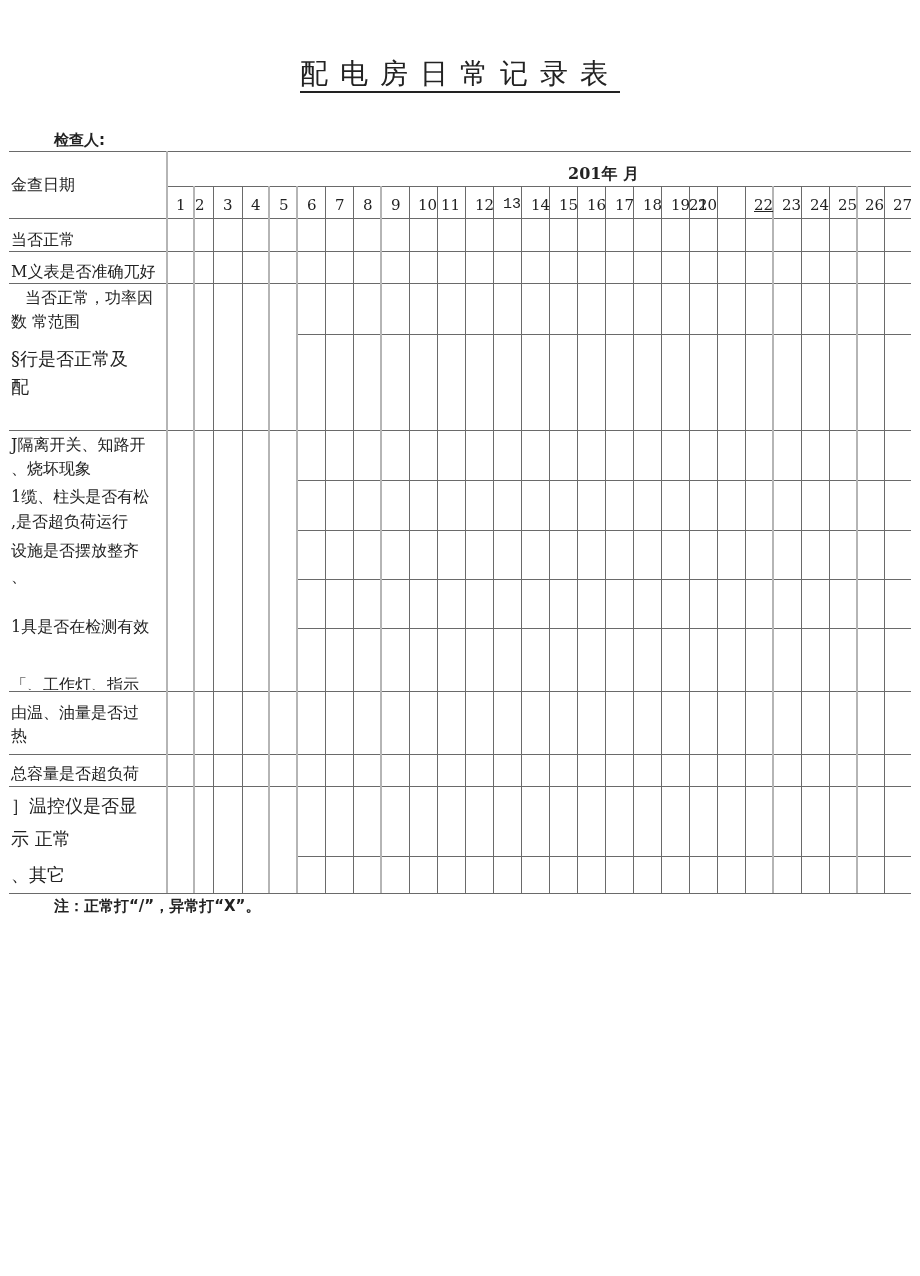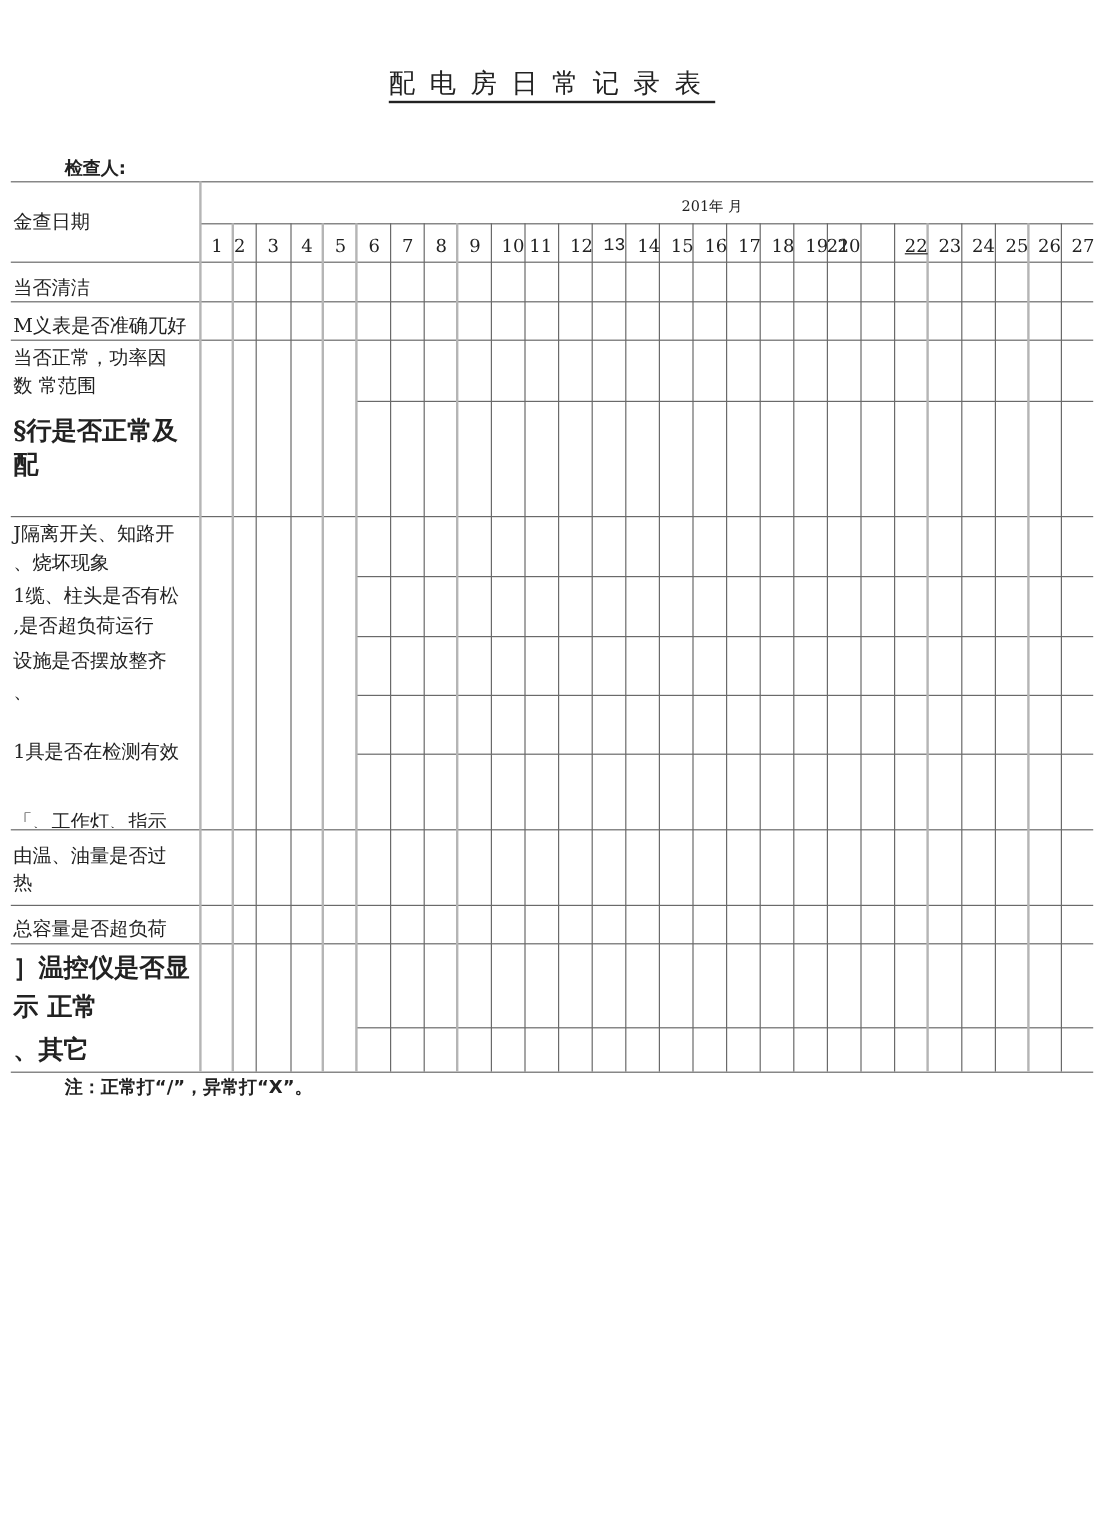--- a/index.html
+++ b/index.html
@@ -1,30 +1,30 @@
 <!DOCTYPE html>
 <html><head>
 <meta charset="utf-8">
 <style>
   html, body { margin:0; padding:0; background:#fff; }
   body { width:920px; height:1276px; position:relative; overflow:hidden;
          font-family:"DejaVu Serif","Liberation Serif",serif; color:#222; }
   .title { position:absolute; left:0; width:920px; top:55px; text-align:center;
-           font-family:"DejaVu Sans","Liberation Sans",sans-serif; font-size:22px;
+           font-family:"DejaVu Sans","Liberation Sans",sans-serif; font-size:28px;
            letter-spacing:12px; }
   .title span { border-bottom:2px solid #222; padding-bottom:1px; }
   .inspector { position:absolute; left:54px; top:131px; font-size:15px; font-weight:bold;
                font-family:"DejaVu Sans","Liberation Sans",sans-serif; }
   .hl { position:absolute; height:1px; background:#6a6a6a; }
   .vl { position:absolute; width:1px; background:#6a6a6a; }
   .vl.light { background:#b5b5b5; width:2px; }
   .txt { position:absolute; white-space:nowrap; font-size:16px; line-height:25px; }
-  .txt.big { font-size:21px; line-height:30px;font-weight:bold; }
+  .txt.big { font-size:18px; line-height:30px; }
   .daynum { position:absolute; top:196px; font-size:15px; text-align:right; }
-  .monthhdr { position:absolute; top:164px; left:568px; font-size:12px; }
+  .monthhdr { position:absolute; top:164px; left:568px; font-size:16px;font-weight:bold; }
   .note { position:absolute; left:54px; top:897px; font-size:15px; font-weight:bold;
           font-family:"DejaVu Sans","Liberation Sans",sans-serif; }
 </style>
 </head>
 <body>
 
 <div class="title"><span>配电房日常记录表</span></div>
 <div class="inspector">检查人:</div>
 
 <div>
@@ -98,23 +98,23 @@
   <div class="daynum" style="left:671px;">19</div>
   <div class="daynum" style="left:698px;">20</div>
   <div class="daynum" style="left:689px;">21</div>
   <div class="daynum" style="left:754px;text-decoration:underline;">22</div>
   <div class="daynum" style="left:782px;">23</div>
   <div class="daynum" style="left:810px;text-align:center;">24</div>
   <div class="daynum" style="left:838px;">25</div>
   <div class="daynum" style="left:865px;">26</div>
   <div class="daynum" style="left:893px;">27</div>
 
-  <div class="txt" style="left:11px;top:227px;">当否清洁</div>
+  <div class="txt" style="left:11px;top:227px;">当否正常</div>
   <div class="txt" style="left:11px;top:259px;">M义表是否准确兀好</div>
-  <div class="txt" style="left:11px;top:285px;">当否正常，功率因</div>
+  <div class="txt" style="left:25px;top:285px;">当否正常，功率因</div>
   <div class="txt" style="left:11px;top:309px;">数 常范围</div>
   <div class="txt big" style="left:11px;top:344px;">§行是否正常及</div>
   <div class="txt big" style="left:11px;top:372px;">配</div>
   <div class="txt" style="left:11px;top:432px;">J隔离开关、知路开</div>
   <div class="txt" style="left:11px;top:456px;">、烧坏现象</div>
   <div class="txt" style="left:11px;top:484px;">1缆、柱头是否有松</div>
   <div class="txt" style="left:11px;top:509px;">,是否超负荷运行</div>
   <div class="txt" style="left:11px;top:538px;">设施是否摆放整齐</div>
   <div class="txt" style="left:11px;top:564px;">、</div>
   <div class="txt" style="left:11px;top:614px;">1具是否在检测有效</div>

